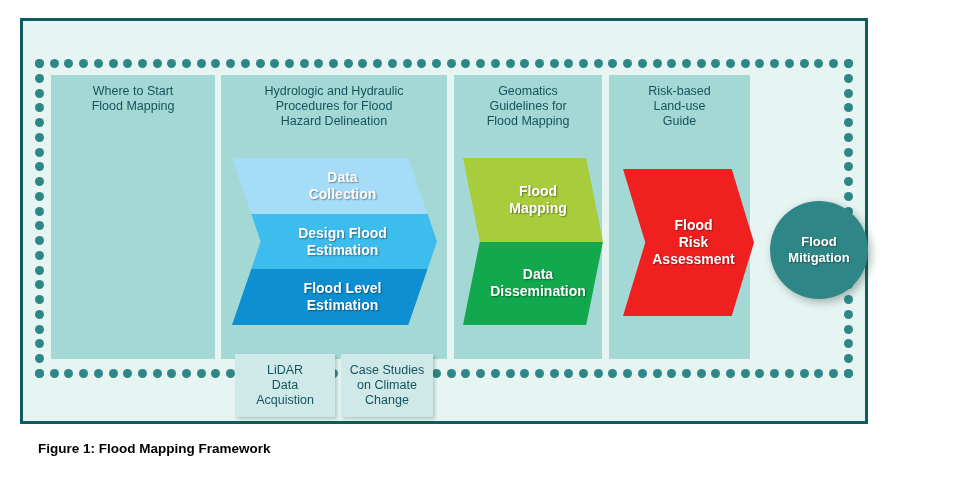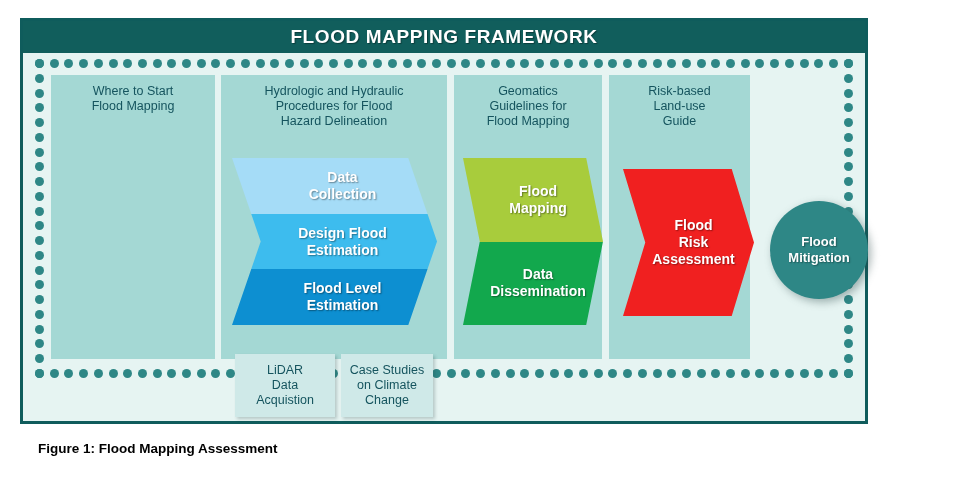--- a/index.html
+++ b/index.html
@@ -235,23 +235,20 @@
     color: #000000;
     font-size: 13.5px;
     font-weight: bold;
   }
 </style>
 </head>
 <body>
 
 <div id="figure-frame">
 
-  <div id="title-bar">
-    <span id="title-text">FLOOD MAPPING FRAMEWORK</span>
-  </div>
 
   <div class="dot-row" id="dots-top">
       <span class="dot" style="background: rgb(46, 135, 134);"></span>
       <span class="dot" style="background: rgb(46, 135, 134);"></span>
       <span class="dot" style="background: rgb(46, 135, 134);"></span>
       <span class="dot" style="background: rgb(46, 135, 134);"></span>
       <span class="dot" style="background: rgb(46, 135, 134);"></span>
       <span class="dot" style="background: rgb(46, 135, 134);"></span>
       <span class="dot" style="background: rgb(46, 135, 134);"></span>
       <span class="dot" style="background: rgb(46, 135, 134);"></span>
@@ -447,13 +444,13 @@
 
   <div class="support-box" id="support-lidar">
     <span>LiDAR<br>Data<br>Acquistion</span>
   </div>
   <div class="support-box" id="support-case">
     <span>Case Studies<br>on Climate<br>Change</span>
   </div>
 
 </div>
 
-<div id="figure-caption">Figure 1: Flood Mapping Assessment</div>
+<div id="figure-caption">Figure 1: Flood Mapping Framework</div>
 
 </body></html>

